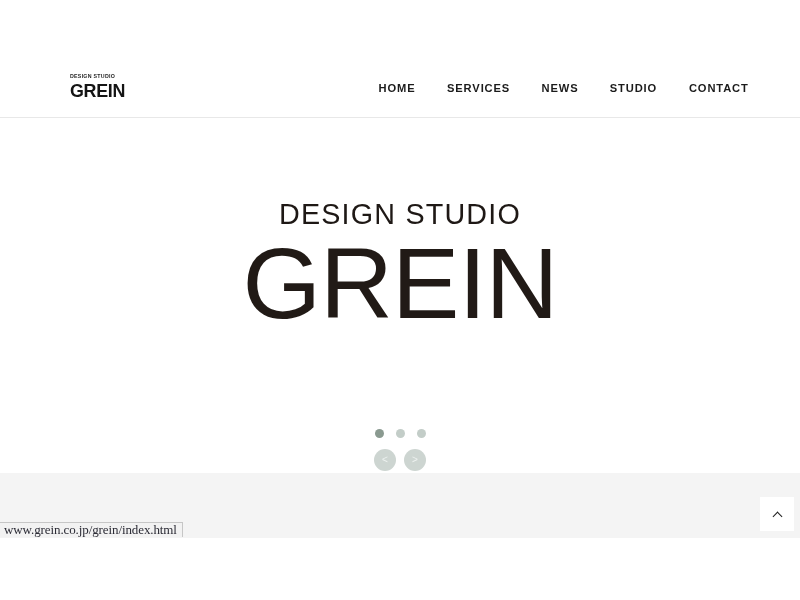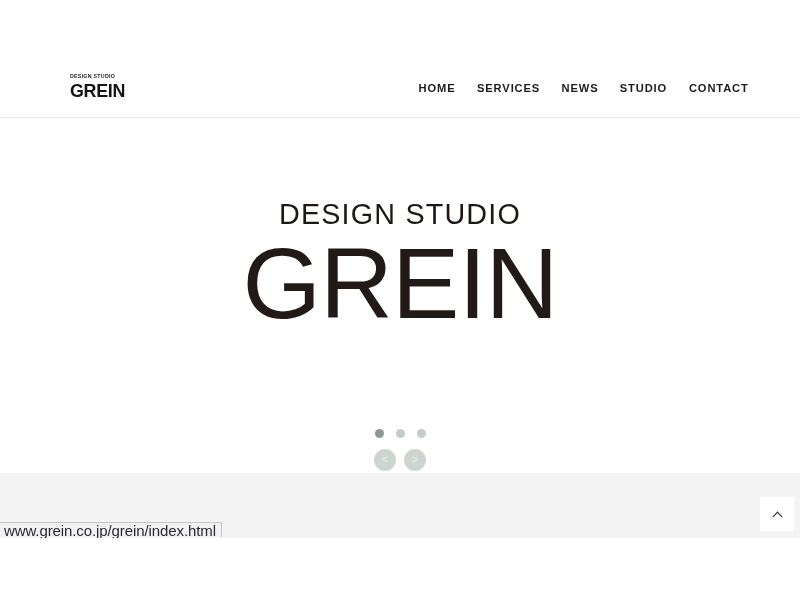--- a/index.html
+++ b/index.html
@@ -71,21 +71,21 @@
     transform-origin: left center;
     color: #141414;
   }
 
   .main-nav {
     position: absolute;
     right: 50px;
     top: 82px;
     display: flex;
     align-items: flex-end;
-    gap: 20px;
+    gap: 30px;
   }
   .nav-link {
     font-size: 11.5px;
     font-weight: bold;
     letter-spacing: 0.9px;
     color: #1b1b1b;
     text-decoration: none;
     white-space: nowrap;
     cursor: pointer;
     transform: scaleX(0.97);
@@ -227,24 +227,24 @@
     background: #f2f2f2;
     border: 1px solid #c6c6c6;
     border-left: none;
     border-bottom: none;
     box-sizing: border-box;
     display: flex;
     align-items: center;
     padding: 0 5px 0 4px;
   }
   .status-bar .status-url {
-    font-size: 15px;
+    font-size: 13px;
     color: #2b2b35;
     white-space: nowrap;
-    font-family: Liberation Sans, sans-serif;
+    font-family: Liberation Serif, serif;
     letter-spacing: -0.1px;
   }
 
   
   .below-viewport {
     position: absolute;
     left: 0;
     top: 538px;
     width: 800px;
     height: 62px;

